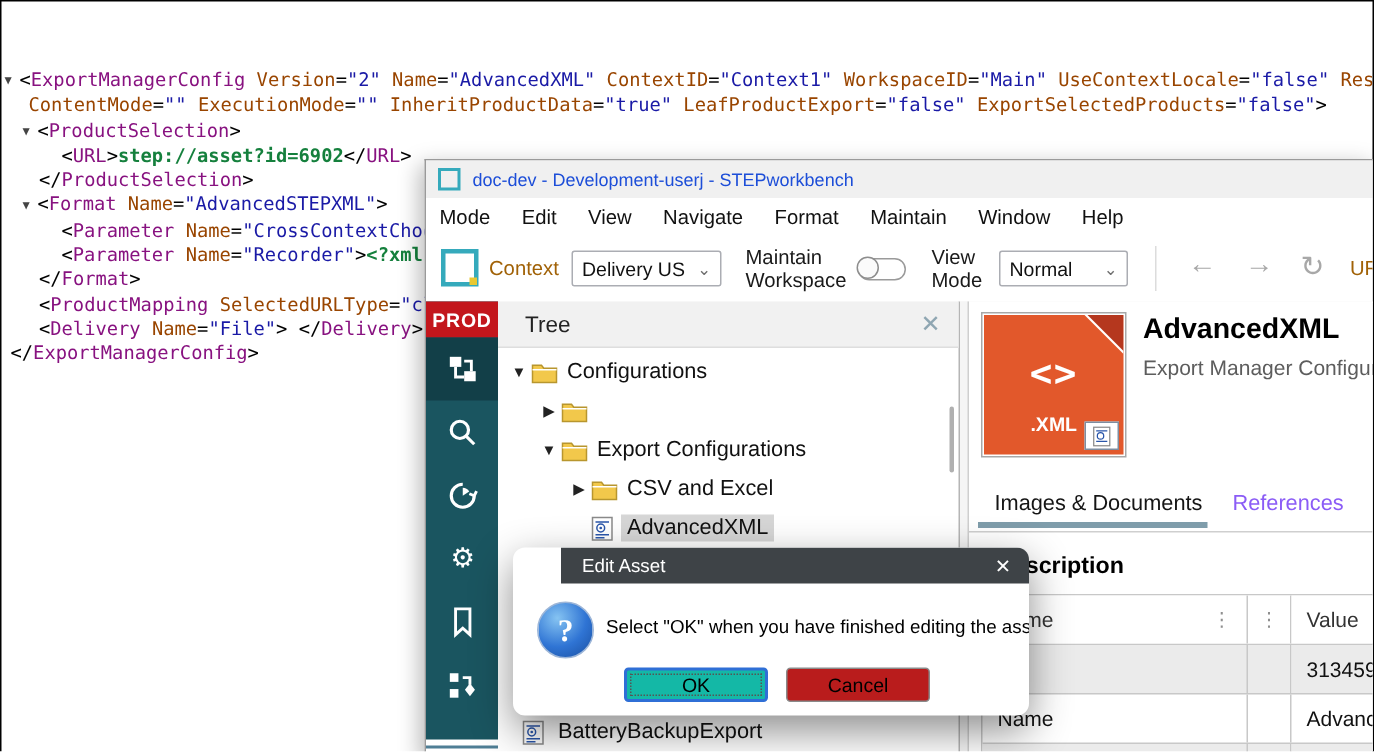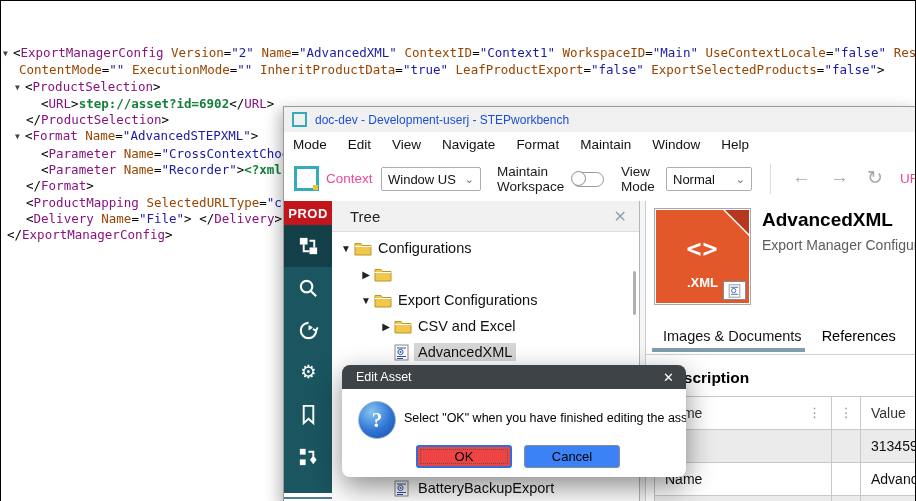--- a/index.html
+++ b/index.html
@@ -26,21 +26,21 @@
   .titlebar{height:25px;background:#f0f0f0;display:flex;align-items:center;gap:8px;padding-left:8px;}
   .app-icon{width:11px;height:11px;border:2px solid #35aabc;}
   .title-text{font-size:12px;color:#1d4ed8;white-space:nowrap;}
   .menubar{height:25px;display:flex;align-items:center;gap:21px;padding-left:9px;background:#fff;
            font-size:13.5px;color:#111;}
   .menubar span{white-space:nowrap;}
   .toolbar{position:relative;height:44px;background:#fff;border-bottom:1px solid #e3e3e3;}
   .tb{position:absolute;white-space:nowrap;}
   .tb-appicon{left:10px;top:9px;width:19px;height:19px;border:3px solid #35aabc;}
   .tb-appicon .dot{position:absolute;right:-2px;bottom:-2px;width:5px;height:5px;background:#e8c832;}
-  .tb-label{font-size:13.5px;color:#ec4899;}
+  .tb-label{font-size:13.5px;color:#a16207;}
   .tb-label2{font-size:13.5px;color:#1a1a1a;line-height:15px;}
   .tb-select{height:24px;border:1px solid #abadb3;border-radius:2px;background:#fff;
              font-size:13px;color:#111;display:flex;align-items:center;padding:0 6px;box-sizing:border-box;}
   .tb-select .chev{margin-left:auto;color:#6f6f6f;font-size:11px;}
   .toggle{width:30px;height:13px;border:1.5px solid #9a9a9a;border-radius:8px;background:#fff;position:relative;}
   .toggle .knob{position:absolute;left:-2px;top:-2.5px;width:15px;height:15px;border-radius:50%;
                 background:#fbfbfb;border:1.5px solid #8d8d8d;box-sizing:border-box;}
   .tb-sep{width:1px;height:30px;background:#dcdcdc;}
   .nav-ico{font-size:19px;color:#a8a8a8;}
   
@@ -75,51 +75,51 @@
   .file-fold2{position:absolute;right:0;top:0;width:0;height:0;
               border-left:24px solid transparent;border-top:24px solid #b5371e;}
   .file-glyph{position:absolute;left:0;right:0;top:24px;text-align:center;color:#fff;
               font-size:25px;font-weight:bold;letter-spacing:1px;font-family:"DejaVu Sans Mono",monospace;}
   .file-ext{position:absolute;left:0;right:0;bottom:13px;text-align:center;color:#fff;font-size:13px;font-weight:bold;}
   .file-badge{position:absolute;right:3px;bottom:3px;width:21px;height:17px;background:#fff;
               border:1px solid #7d8da0;display:flex;align-items:center;justify-content:center;}
   .asset-title{position:absolute;left:116px;top:8px;font-size:19px;font-weight:bold;color:#000;white-space:nowrap;}
   .asset-sub{position:absolute;left:116px;top:36px;font-size:14px;color:#5d5d5d;white-space:nowrap;}
   .tabsrow{position:absolute;left:14px;top:127px;display:flex;gap:14px;font-size:14.5px;white-space:nowrap;}
-  .tab{color:#000000;padding:0 3px;}
+  .tab{color:#8b5cf6;padding:0 3px;}
   .tab.active{color:#151515;}
   .tab-underline{position:absolute;left:6px;top:147px;width:153px;height:4px;background:#7f9dab;}
   .tabs-border{position:absolute;left:0;right:0;top:153px;height:1px;background:#cfcfcf;}
   .section-title{position:absolute;left:18px;top:168px;font-size:15.5px;font-weight:bold;color:#000;}
   .desc-table{position:absolute;left:8px;top:195px;right:-80px;border-top:1px solid #c8c8c8;border-left:1px solid #c8c8c8;}
   .dtr{display:flex;border-bottom:1px solid #c8c8c8;}
   .dtc{border-right:1px solid #c8c8c8;box-sizing:border-box;display:flex;align-items:center;
        font-size:14px;color:#111;padding:0 10px;height:32px;overflow:hidden;white-space:nowrap;}
   .dtc.c0{width:177px;flex:0 0 177px;}
   .dtc.c1{width:29px;flex:0 0 29px;justify-content:center;padding:0;}
   .dtc.c2{flex:1 1 auto;}
   .dtr.rowodd .dtc{background:#ebebeb;}
   .dtr.header .dtc{background:#fff;color:#333;}
   .kebab{color:#8f8f8f;font-size:13px;line-height:10px;letter-spacing:0;}
   .kebab.right{margin-left:auto;}
   
   .dialog{position:absolute;left:341px;top:364px;width:344px;height:112px;border-radius:8px;
           background:#fff;box-shadow:0 10px 28px rgba(0,0,0,.45);overflow:hidden;z-index:50;}
   .dlg-title{height:24px;background:#3e4347;color:#fff;display:flex;align-items:center;
-             font-size:12.5px;padding-left:14px;}
+             font-size:12.5px;padding-left:14px;margin-left:32px;}
   .dlg-close{margin-left:auto;margin-right:12px;font-size:13px;color:#fff;}
   .dlg-qicon{position:absolute;left:16px;top:36px;width:36px;height:36px;border-radius:50%;
              background:radial-gradient(circle at 35% 28%,#86c4f2,#2f74d4 55%,#1a4fa0);
              border:1px solid #9db6d8;display:flex;align-items:center;justify-content:center;
              color:#fff;font-weight:bold;font-size:21px;font-family:"Liberation Serif",serif;}
   .dlg-msg{position:absolute;left:62px;top:46px;font-size:12.5px;color:#000;white-space:nowrap;}
   .dlg-btn{position:absolute;top:80px;width:96px;height:23px;font-size:13px;color:#000;
-           display:flex;align-items:center;justify-content:center;box-sizing:border-box;background:#ef4444;}
+           display:flex;align-items:center;justify-content:center;box-sizing:border-box;background:#14b8a6;}
   .dlg-ok{left:74px;border:2px solid #2f6fd6;border-radius:3px;outline:1px dotted #555;outline-offset:-5px;}
-  .dlg-cancel{left:182px;border:1px solid #8a8a8a;border-radius:3px;background:#3b82f6;}
+  .dlg-cancel{left:182px;border:1px solid #8a8a8a;border-radius:3px;background:#b91c1c;}
 </style>
 </head>
 <body>
 
 <div class="page">
 
   <div class="xmlbox" id="xmlbox"><div class="xline" style="padding-left: 2px;"><span class="xarrow">▼</span><span class="seg-p">&lt;</span><span class="seg-t">ExportManagerConfig</span><span class="seg-p"> </span><span class="seg-a">Version</span><span class="seg-p">=</span><span class="seg-v">"2"</span><span class="seg-p"> </span><span class="seg-a">Name</span><span class="seg-p">=</span><span class="seg-v">"AdvancedXML"</span><span class="seg-p"> </span><span class="seg-a">ContextID</span><span class="seg-p">=</span><span class="seg-v">"Context1"</span><span class="seg-p"> </span><span class="seg-a">WorkspaceID</span><span class="seg-p">=</span><span class="seg-v">"Main"</span><span class="seg-p"> </span><span class="seg-a">UseContextLocale</span><span class="seg-p">=</span><span class="seg-v">"false"</span><span class="seg-p"> </span><span class="seg-a">ResolveIn</span></div><div class="xline" style="padding-left: 18px;"><span class="seg-a">ContentMode</span><span class="seg-p">=</span><span class="seg-v">""</span><span class="seg-p"> </span><span class="seg-a">ExecutionMode</span><span class="seg-p">=</span><span class="seg-v">""</span><span class="seg-p"> </span><span class="seg-a">InheritProductData</span><span class="seg-p">=</span><span class="seg-v">"true"</span><span class="seg-p"> </span><span class="seg-a">LeafProductExport</span><span class="seg-p">=</span><span class="seg-v">"false"</span><span class="seg-p"> </span><span class="seg-a">ExportSelectedProducts</span><span class="seg-p">=</span><span class="seg-v">"false"</span><span class="seg-p">&gt;</span></div><div class="xline" style="padding-left: 14px;"><span class="xarrow">▼</span><span class="seg-p">&lt;</span><span class="seg-t">ProductSelection</span><span class="seg-p">&gt;</span></div><div class="xline" style="padding-left: 40px;"><span class="seg-p">&lt;</span><span class="seg-t">URL</span><span class="seg-p">&gt;</span><span class="seg-b">step://asset?id=6902</span><span class="seg-p">&lt;/</span><span class="seg-t">URL</span><span class="seg-p">&gt;</span></div><div class="xline" style="padding-left: 25px;"><span class="seg-p">&lt;/</span><span class="seg-t">ProductSelection</span><span class="seg-p">&gt;</span></div><div class="xline" style="padding-left: 14px;"><span class="xarrow">▼</span><span class="seg-p">&lt;</span><span class="seg-t">Format</span><span class="seg-p"> </span><span class="seg-a">Name</span><span class="seg-p">=</span><span class="seg-v">"AdvancedSTEPXML"</span><span class="seg-p">&gt;</span></div><div class="xline" style="padding-left: 40px;"><span class="seg-p">&lt;</span><span class="seg-t">Parameter</span><span class="seg-p"> </span><span class="seg-a">Name</span><span class="seg-p">=</span><span class="seg-v">"CrossContextChoo</span></div><div class="xline" style="padding-left: 40px;"><span class="seg-p">&lt;</span><span class="seg-t">Parameter</span><span class="seg-p"> </span><span class="seg-a">Name</span><span class="seg-p">=</span><span class="seg-v">"Recorder"</span><span class="seg-p">&gt;</span><span class="seg-b">&lt;?xml</span></div><div class="xline" style="padding-left: 25px;"><span class="seg-p">&lt;/</span><span class="seg-t">Format</span><span class="seg-p">&gt;</span></div><div class="xline" style="padding-left: 25px;"><span class="seg-p">&lt;</span><span class="seg-t">ProductMapping</span><span class="seg-p"> </span><span class="seg-a">SelectedURLType</span><span class="seg-p">=</span><span class="seg-v">"cl</span></div><div class="xline" style="padding-left: 25px;"><span class="seg-p">&lt;</span><span class="seg-t">Delivery</span><span class="seg-p"> </span><span class="seg-a">Name</span><span class="seg-p">=</span><span class="seg-v">"File"</span><span class="seg-p">&gt; </span><span class="seg-p">&lt;/</span><span class="seg-t">Delivery</span><span class="seg-p">&gt;</span></div><div class="xline" style="padding-left: 6px;"><span class="seg-p">&lt;/</span><span class="seg-t">ExportManagerConfig</span><span class="seg-p">&gt;</span></div></div>
 
   <div class="window">
     <div class="titlebar">
@@ -135,21 +135,21 @@
         <span>Maintain</span>
         <span>Window</span>
         <span>Help</span>
       </div>
     <div class="toolbar">
       <div class="tb tb-appicon">
           <div class="dot"></div>
         </div>
       <div class="tb tb-label" style="left:42px;top:14px;">Context</div>
       <div class="tb tb-select" style="left:97px;top:10px;width:100px;">
-        <span>Window US</span>
+        <span>Delivery US</span>
         <span class="chev">⌄</span>
       </div>
       <div class="tb tb-label2" style="left:213px;top:7px;">
         <div>Maintain</div>
           <div>Workspace</div>
       </div>
       <div class="tb toggle" style="left:288px;top:15px;">
           <div class="knob"></div>
         </div>
       <div class="tb tb-label2" style="left:337px;top:7px;">
@@ -285,21 +285,21 @@
               <span class="tlabel"></span>
             </div>
             <div class="trow" style="padding-left: 46px;">
               <span class="texp"></span>
               <span class="tlabel"></span>
             </div>
             <div class="trow" style="padding-left: 46px;">
               <span class="texp"></span>
               <span class="tlabel"></span>
             </div>
-            <div class="trow" style="margin-top: 6px; padding-left: 46px;">
+            <div class="trow" style="margin-top: 6px; ">
               <span class="texp"></span>
               <span class="tico">
                 <svg width="15" height="17" viewBox="0 0 15 17">
                   <rect x="1" y="1" width="13" height="15" fill="#fff" stroke="#8a8a8a"></rect>
                   <path d="M3 4h9M3 12.5h9M3 14.5h6" stroke="#2a56aa" stroke-width="1"></path>
                   <circle cx="6.5" cy="8" r="2.6" fill="#fff" stroke="#2a56aa"></circle>
                   <circle cx="6.5" cy="8" r="0.9" fill="#2a56aa"></circle>
                 </svg>
               </span>
               <span class="tlabel">BatteryBackupExport</span>

